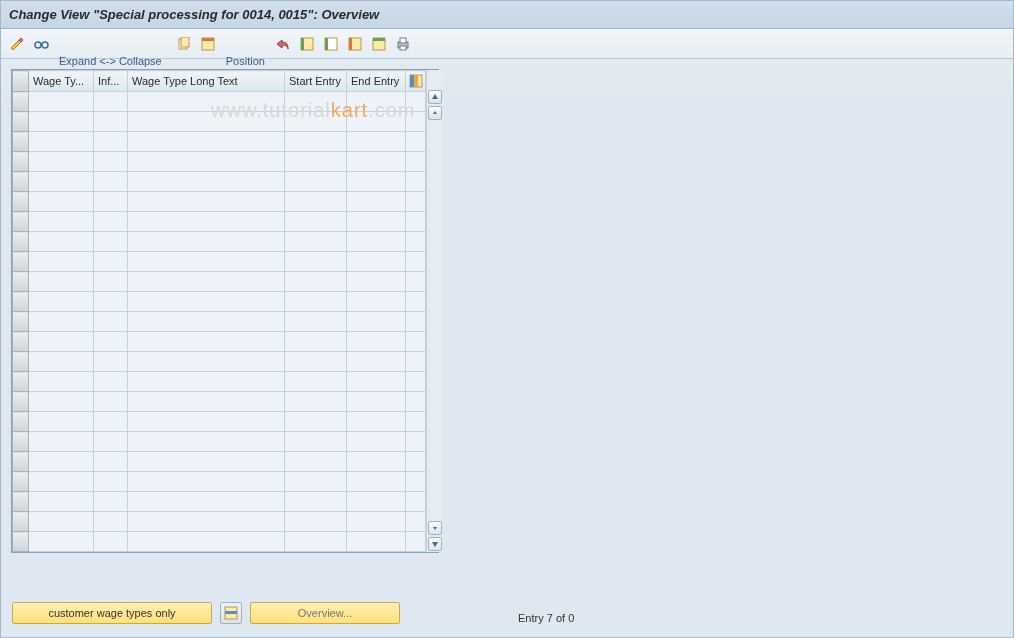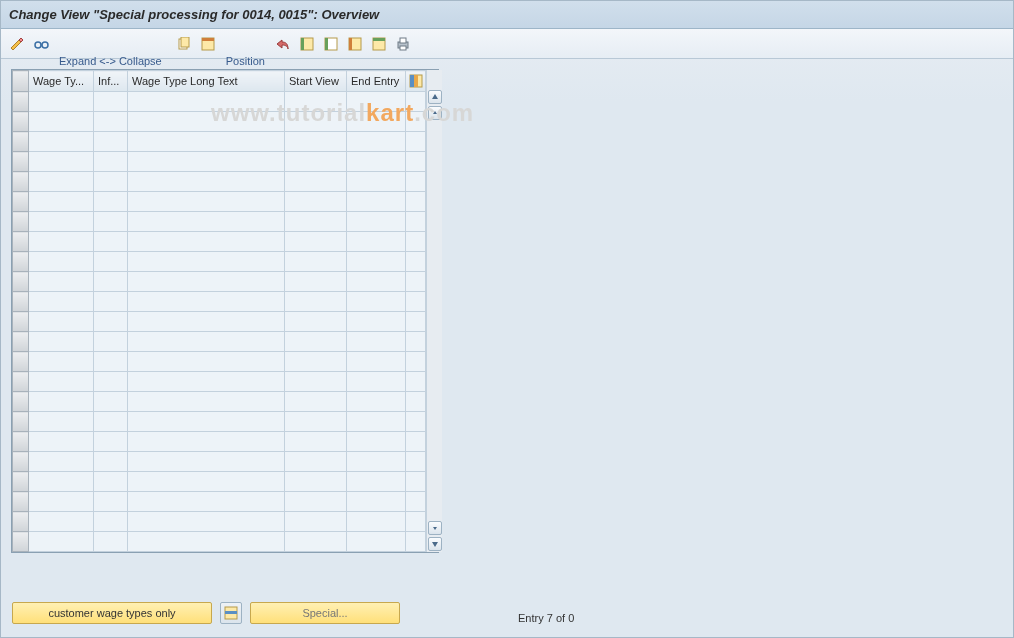--- a/index.html
+++ b/index.html
@@ -23,21 +23,21 @@
   .conf-icon { width:14px; height:14px; margin:auto; }
   .vscroll { width:16px; background:#e7ecf1; border-left:1px solid #c3d1dd; display:flex; flex-direction:column; align-items:center; }
   .vbtn { width:14px; height:14px; margin:1px; background:linear-gradient(#fafcfe,#dbe4ec); border:1px solid #9db2c3; border-radius:2px; display:flex; align-items:center; justify-content:center; cursor:pointer; }
   .vtrack { flex:1; width:100%; }
   .vbtn.topgap { margin-top:20px; }
   .footer { position:absolute; left:10px; bottom:6px; display:flex; align-items:flex-end; gap:8px; }
   .yellow-btn { height:22px; background:linear-gradient(#fff0b3,#ffe07a); border:1px solid #c7a84e; border-radius:2px; padding:0 14px; display:flex; align-items:center; justify-content:center; cursor:pointer; color:#333; }
   .yellow-btn.pos { min-width:150px; color:#777; }
   .mini-icon { width:22px; height:22px; background:linear-gradient(#eef2f6,#dbe4ec); border:1px solid #9db2c3; border-radius:2px; display:flex; align-items:center; justify-content:center; cursor:pointer; }
   .entry { margin-left:110px; color:#333; }
-  .watermark { position:absolute; top:40px; left:210px; font-size:24px; font-weight:bold; letter-spacing:1px; pointer-events:none; user-select:none; }
+  .watermark { position:absolute; top:40px; left:210px; font-size:20px; font-weight:normal; letter-spacing:1px; pointer-events:none; user-select:none; }
   .watermark .g { color:#d7d7d6; }
   .watermark .o { color:#f2a85f; }
 </style>
 </head>
 <body>
 
 <div class="title-bar">
   <span>Change View "Special processing for 0014, 0015": Overview</span>
 </div>
 
@@ -124,21 +124,21 @@
           <col style="width:62px">
           <col style="width:59px">
           <col style="width:20px">
       </colgroup>
       <thead>
         <tr>
           <th class="selhead"></th>
           <th>Wage Ty...</th>
           <th>Inf...</th>
           <th>Wage Type Long Text</th>
-          <th>Start View</th>
+          <th>Start Entry</th>
           <th>End Entry</th>
           <th class="confcol">
             <svg class="conf-icon" viewBox="0 0 14 14">
                 <rect x="1" y="1" width="12" height="12" fill="#fde9a8" stroke="#b59a4a"></rect>
                 <rect x="1" y="1" width="4" height="12" fill="#5a8fc4"></rect>
                 <rect x="5" y="1" width="4" height="12" fill="#e8a84a"></rect>
               </svg>
           </th>
         </tr>
       </thead>
@@ -383,16 +383,16 @@
   <div class="yellow-btn" style="min-width:200px;">
     <span>customer wage types only</span>
   </div>
   <div class="mini-icon">
     <svg width="14" height="14">
         <rect x="1" y="1" width="12" height="12" fill="#fde9a8" stroke="#b59a4a"></rect>
         <rect x="1" y="5" width="12" height="3" fill="#5a8fc4"></rect>
       </svg>
   </div>
   <div class="yellow-btn pos">
-    <span>Special...</span>
+    <span>Overview...</span>
   </div>
   <span class="entry">Entry 7 of 0</span>
 </div>
 
 </body></html>

